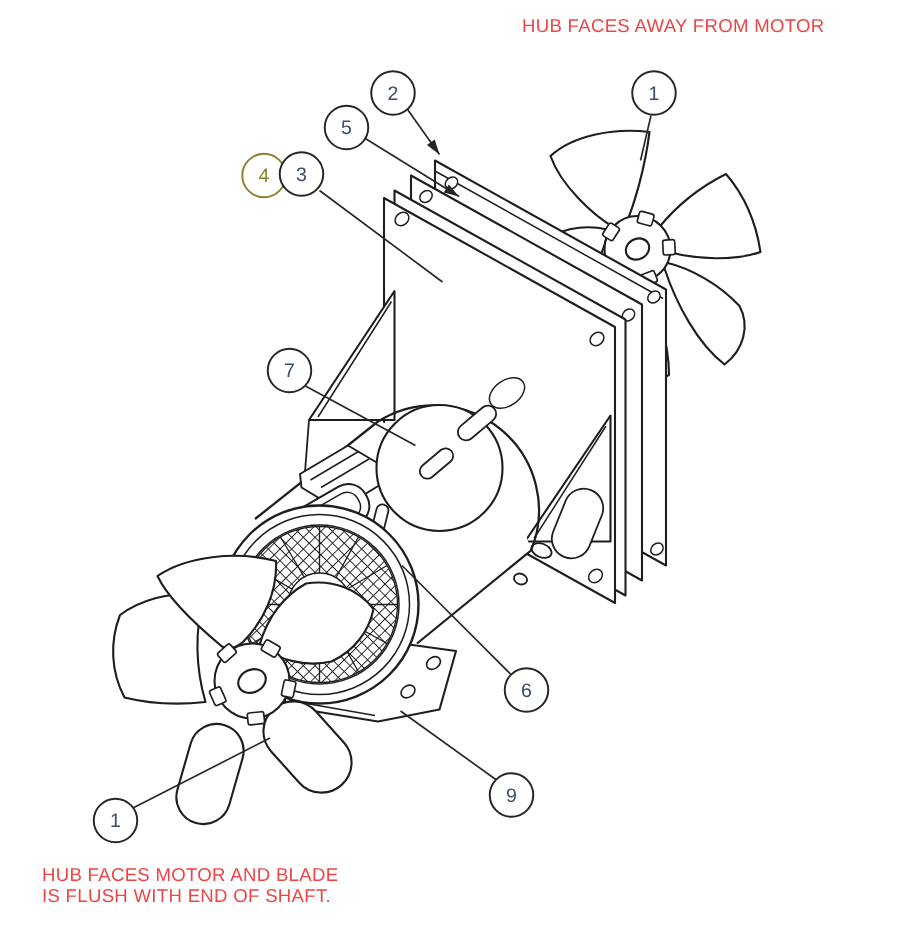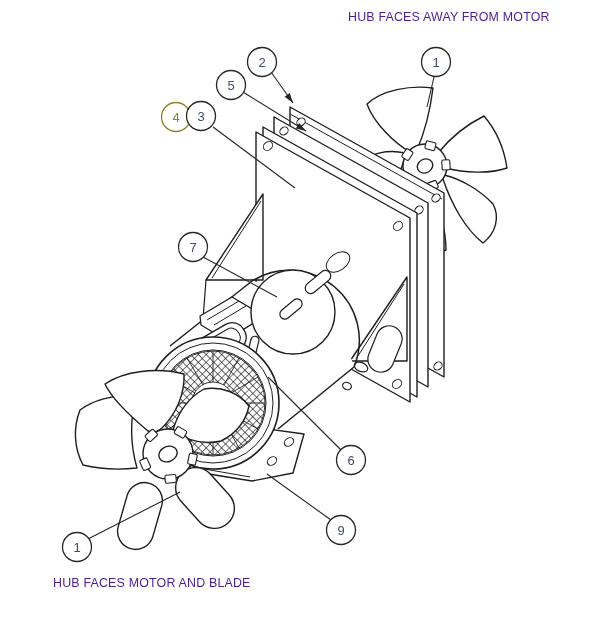--- a/index.html
+++ b/index.html
@@ -1,23 +1,23 @@
 <!DOCTYPE html>
 <html><head>
 <meta charset="utf-8">
 <style>
   html,body{margin:0;padding:0;background:#ffffff;}
   #stage{position:relative;width:607px;height:629px;background:#ffffff;overflow:hidden;
          font-family:"Liberation Sans",sans-serif;}
   #drawing{position:absolute;left:0;top:0;}
-  .note{position:absolute;color:#4c1d95;font-size:12.4px;line-height:14px;letter-spacing:0.2px;
+  .note{position:absolute;color:#ef4444;font-size:12.4px;line-height:14px;letter-spacing:0.2px;
         white-space:nowrap;}
   .note span{display:block;}
   #note-top{left:348px;top:10px;}
-  #note-bottom{left:28px;top:576px;margin-left:25px;}
+  #note-bottom{left:28px;top:576px;}
   .balloon-digit{font-size:13px;fill:#3d4d66;}
   .balloon-circle{fill:#ffffff;stroke:#262626;stroke-width:1.3;}
   .hl .balloon-circle{stroke:#8a8327;}
   .hl .balloon-digit{fill:#8a8327;}
   svg *{vector-effect:none;}
 </style>
 </head>
 <body>
 
 <div id="stage">
@@ -211,15 +211,16 @@
         <text class="balloon-digit" x="77" y="551.5" text-anchor="middle">1</text>
       </g>
     </g>
   </svg>
 
   <div class="note" id="note-top">
     <span>HUB FACES AWAY FROM MOTOR</span>
   </div>
   <div class="note" id="note-bottom">
     <span>HUB FACES MOTOR AND BLADE</span>
+    <span>IS FLUSH WITH END OF SHAFT.</span>
   </div>
 
 </div>
 
 </body></html>

